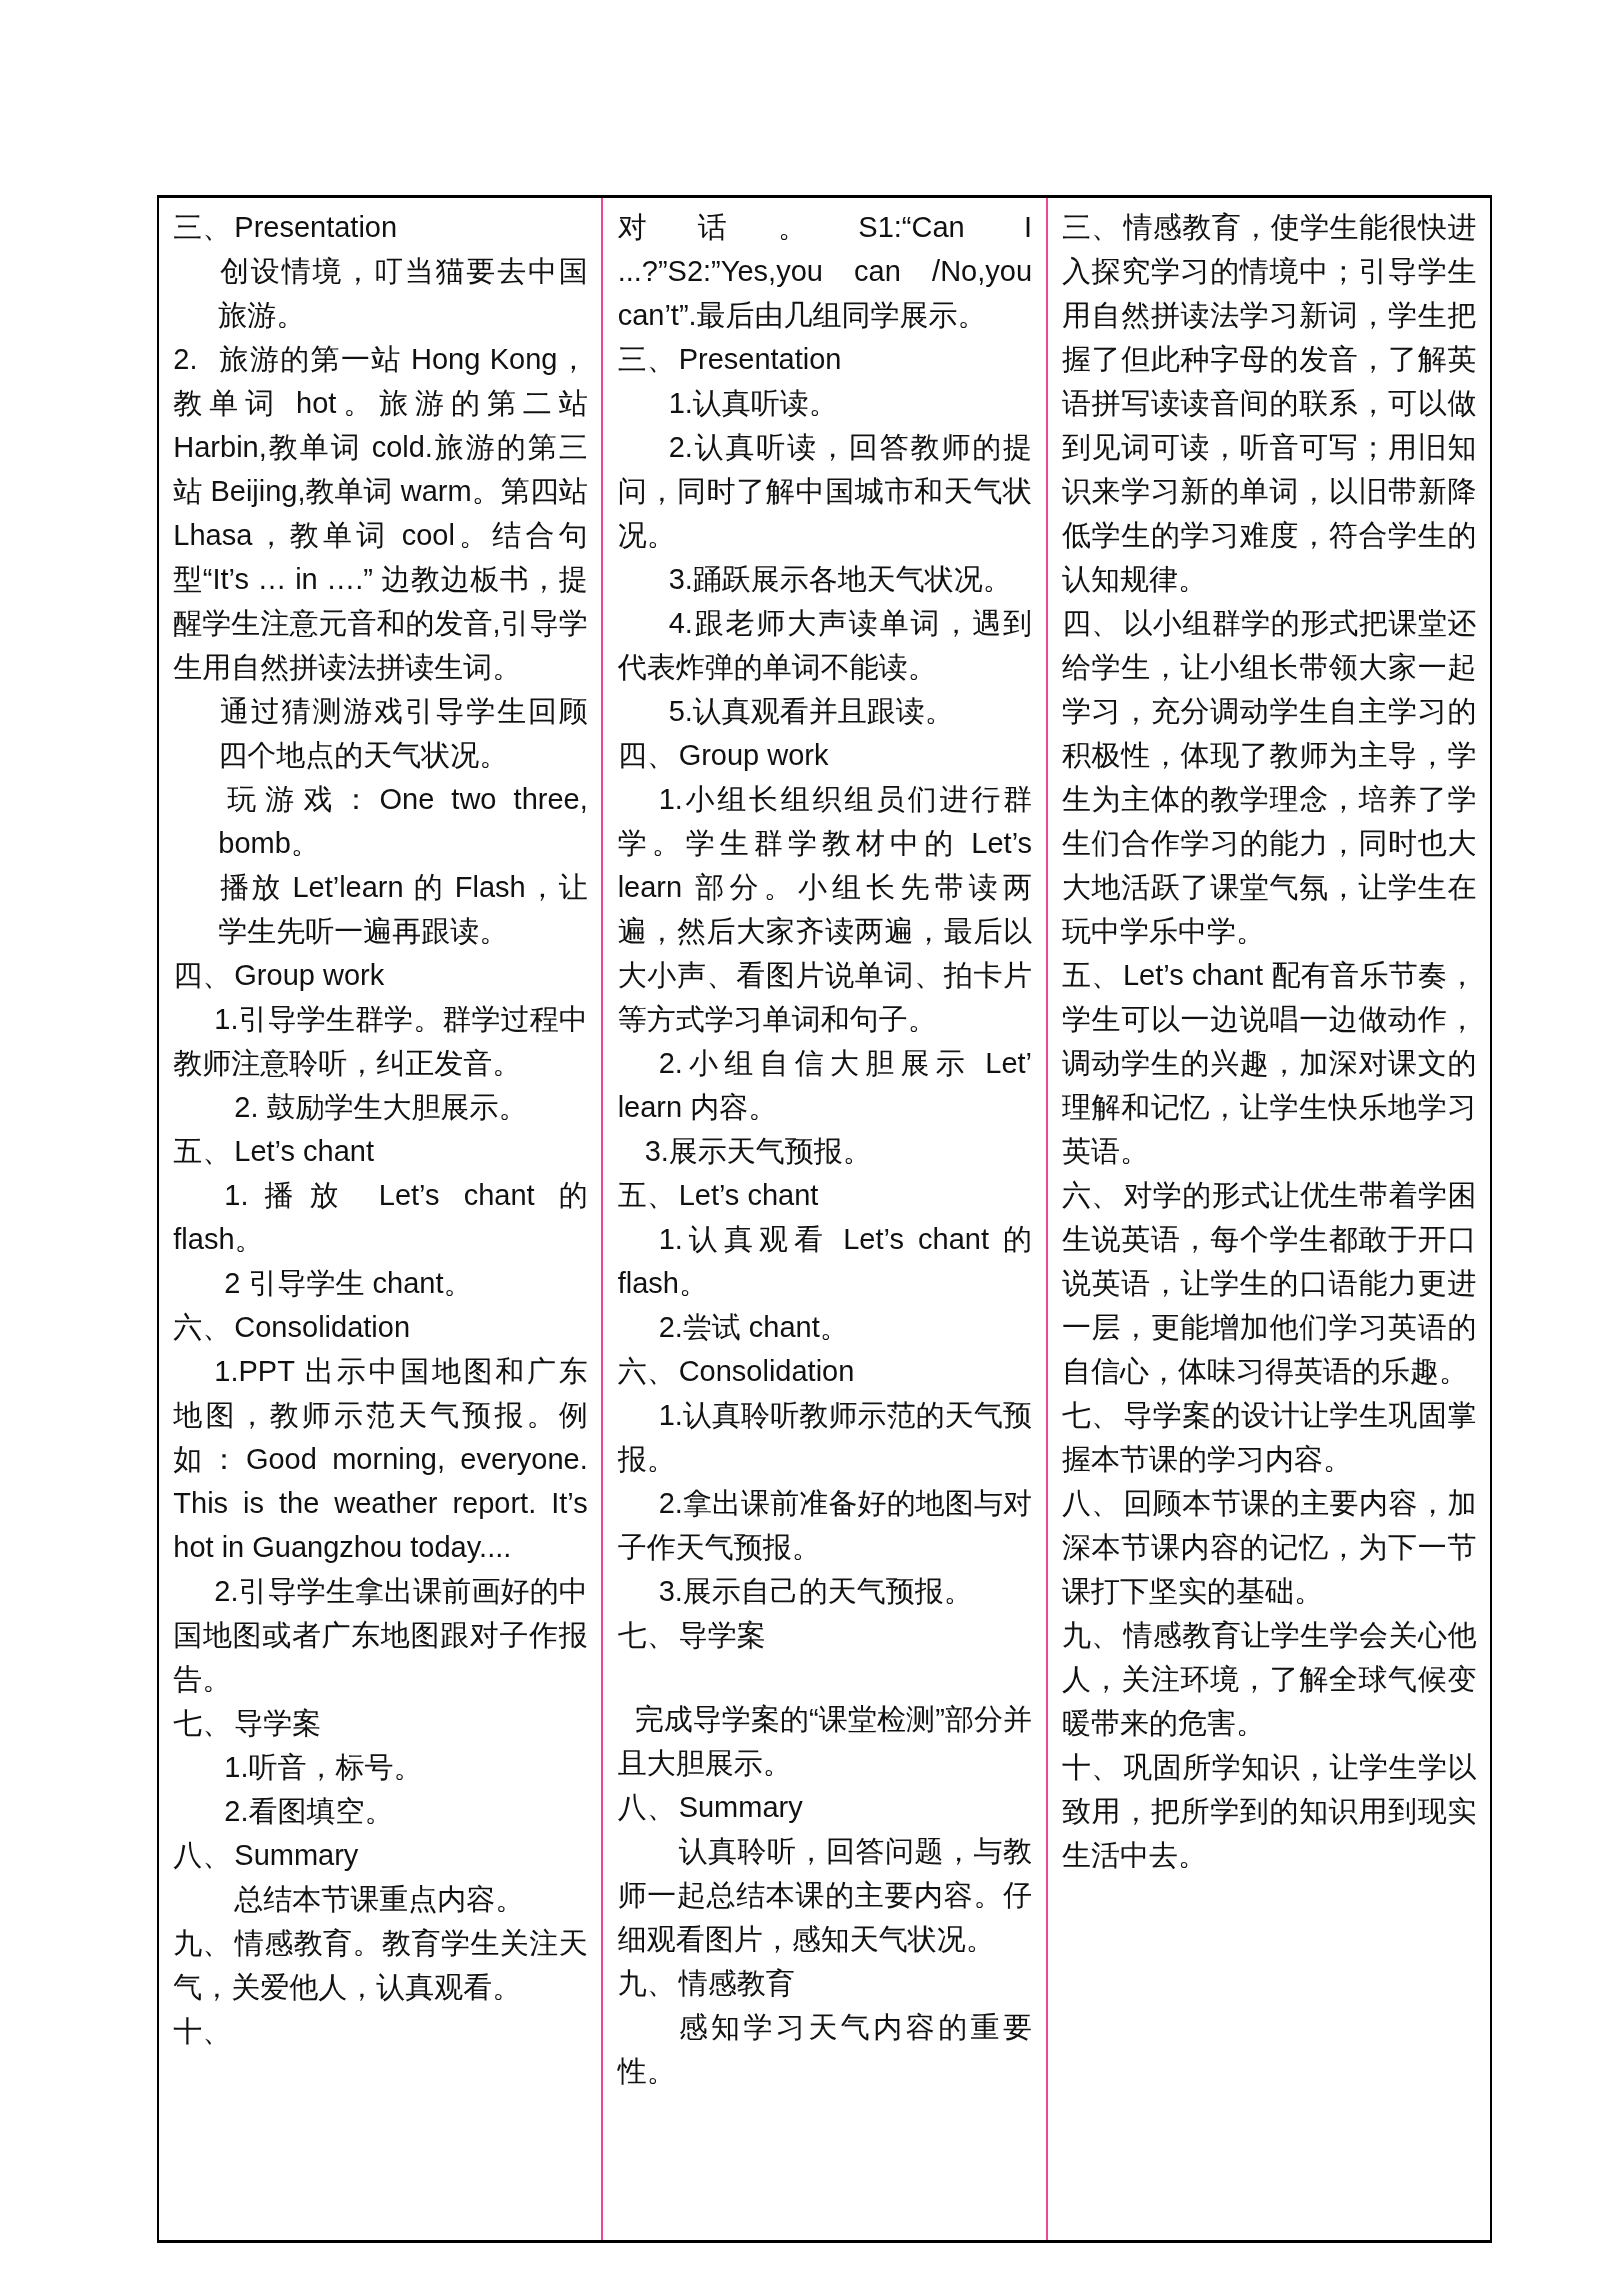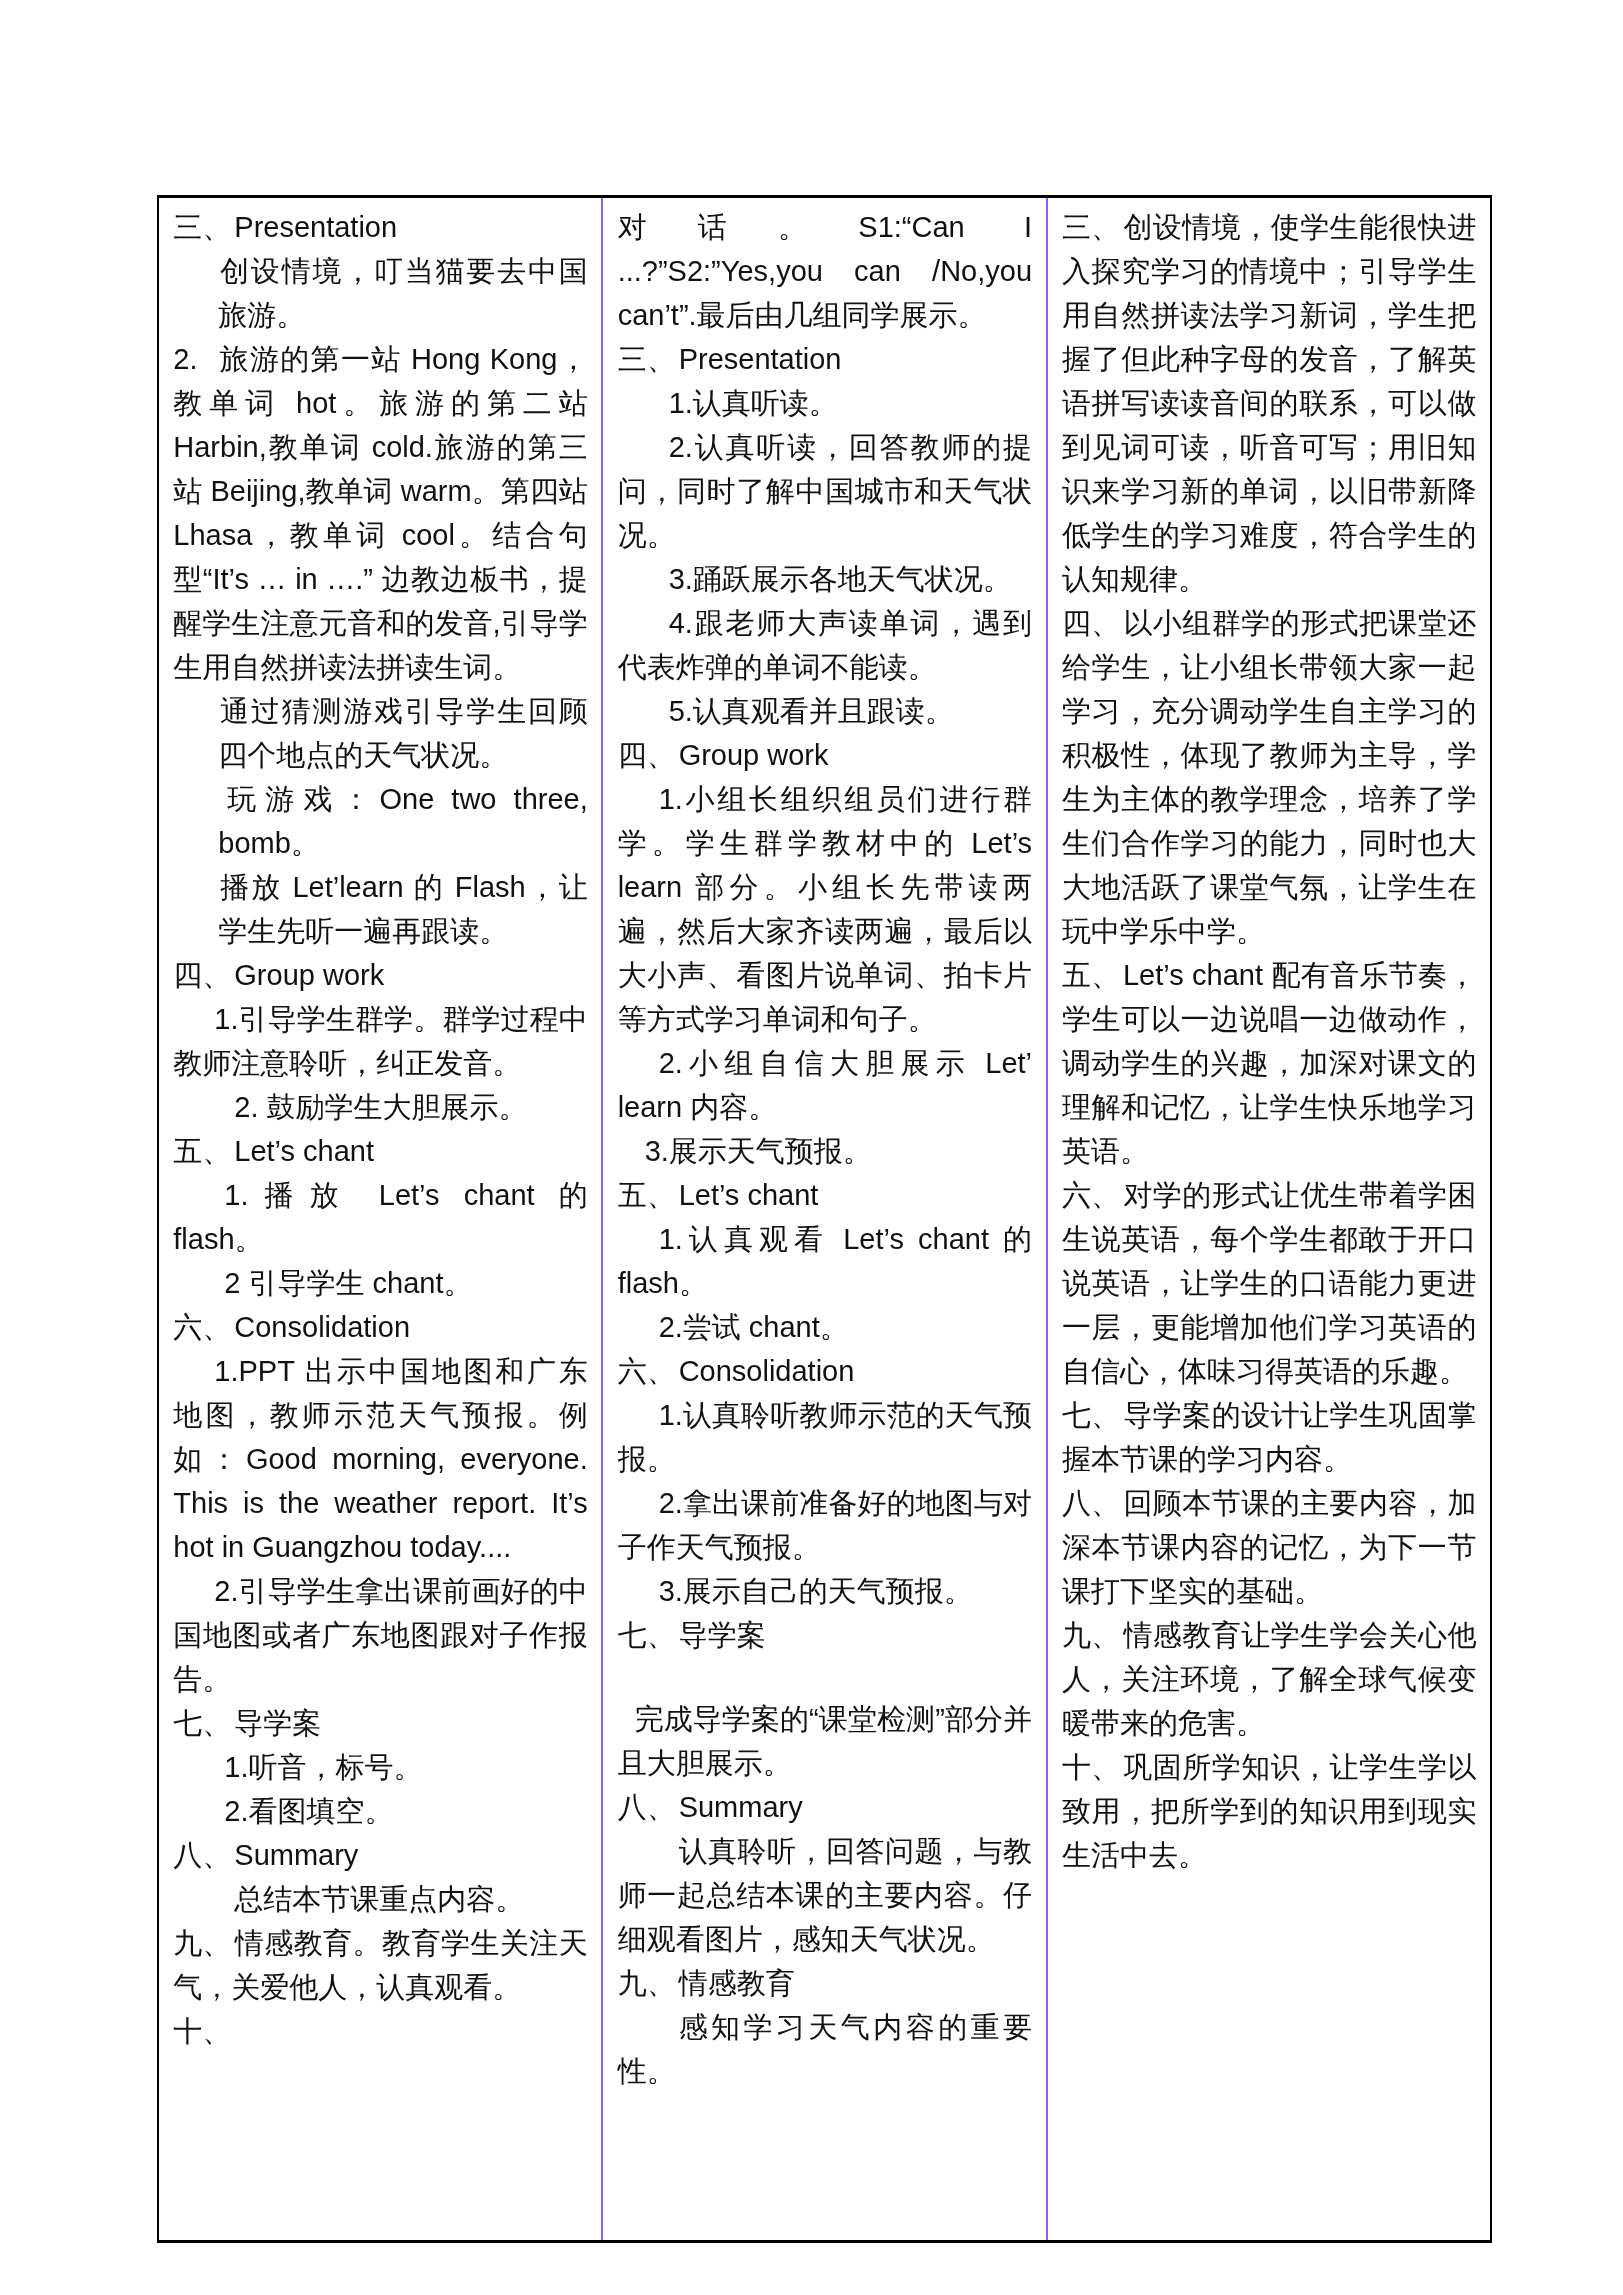--- a/index.html
+++ b/index.html
@@ -37,21 +37,21 @@
   .cell {
     flex: 1 1 0;
     box-sizing: border-box;
     padding: 6.8px 13.6px 0 14.3px;
     font-size: 29px;
     line-height: 44px;
     text-align: justify;
     overflow: hidden;
   }
   .cell + .cell {
-    border-left: 2px solid #8b5cf6;
+    border-left: 2px solid #ec4899;
   }
   .para {
     margin: 0;
     padding: 0;
   }
   .num {
     display: inline-block;
     white-space: nowrap;
   }
   
@@ -121,21 +121,21 @@
         <p class="para i60"><span class="txt">2.拿出课前准备好的地图与对子作天气预报。</span></p>
         <p class="para i60"><span class="txt">3.展示自己的天气预报。</span></p>
         <p class="para sec"><span class="num">七、</span><span class="txt">导学案</span></p>
         <p class="para i25"><span class="txt">完成导学案的“课堂检测”部分并且大胆展示。</span></p>
         <p class="para sec"><span class="num">八、</span><span class="txt">Summary</span></p>
         <p class="para i90"><span class="txt">认真聆听，回答问题，与教师一起总结本课的主要内容。仔细观看图片，感知天气状况。</span></p>
         <p class="para sec"><span class="num">九、</span><span class="txt">情感教育</span></p>
         <p class="para i90"><span class="txt">感知学习天气内容的重要性。</span></p>
       </div>
     <div class="cell">
-        <p class="para sec"><span class="num">三、</span><span class="txt">创设情境，使学生能很快进入探究学习的情境中；引导学生用自然拼读法学习新词，学生把握了但此种字母的发音，了解英语拼写读读音间的联系，可以做到见词可读，听音可写；用旧知识来学习新的单词，以旧带新降低学生的学习难度，符合学生的认知规律。</span></p>
+        <p class="para sec"><span class="num">三、</span><span class="txt">情感教育，使学生能很快进入探究学习的情境中；引导学生用自然拼读法学习新词，学生把握了但此种字母的发音，了解英语拼写读读音间的联系，可以做到见词可读，听音可写；用旧知识来学习新的单词，以旧带新降低学生的学习难度，符合学生的认知规律。</span></p>
         <p class="para sec"><span class="num">四、</span><span class="txt">以小组群学的形式把课堂还给学生，让小组长带领大家一起学习，充分调动学生自主学习的积极性，体现了教师为主导，学生为主体的教学理念，培养了学生们合作学习的能力，同时也大大地活跃了课堂气氛，让学生在玩中学乐中学。</span></p>
         <p class="para sec"><span class="num">五、</span><span class="txt">Let’s chant 配有音乐节奏，学生可以一边说唱一边做动作，调动学生的兴趣，加深对课文的理解和记忆，让学生快乐地学习英语。</span></p>
         <p class="para sec"><span class="num">六、</span><span class="txt">对学的形式让优生带着学困生说英语，每个学生都敢于开口说英语，让学生的口语能力更进一层，更能增加他们学习英语的自信心，体味习得英语的乐趣。</span></p>
         <p class="para sec"><span class="num">七、</span><span class="txt">导学案的设计让学生巩固掌握本节课的学习内容。</span></p>
         <p class="para sec"><span class="num">八、</span><span class="txt">回顾本节课的主要内容，加深本节课内容的记忆，为下一节课打下坚实的基础。</span></p>
         <p class="para sec"><span class="num">九、</span><span class="txt">情感教育让学生学会关心他人，关注环境，了解全球气候变暖带来的危害。</span></p>
         <p class="para sec"><span class="num">十、</span><span class="txt">巩固所学知识，让学生学以致用，把所学到的知识用到现实生活中去。</span></p>
       </div>
   </div>
 </div>

